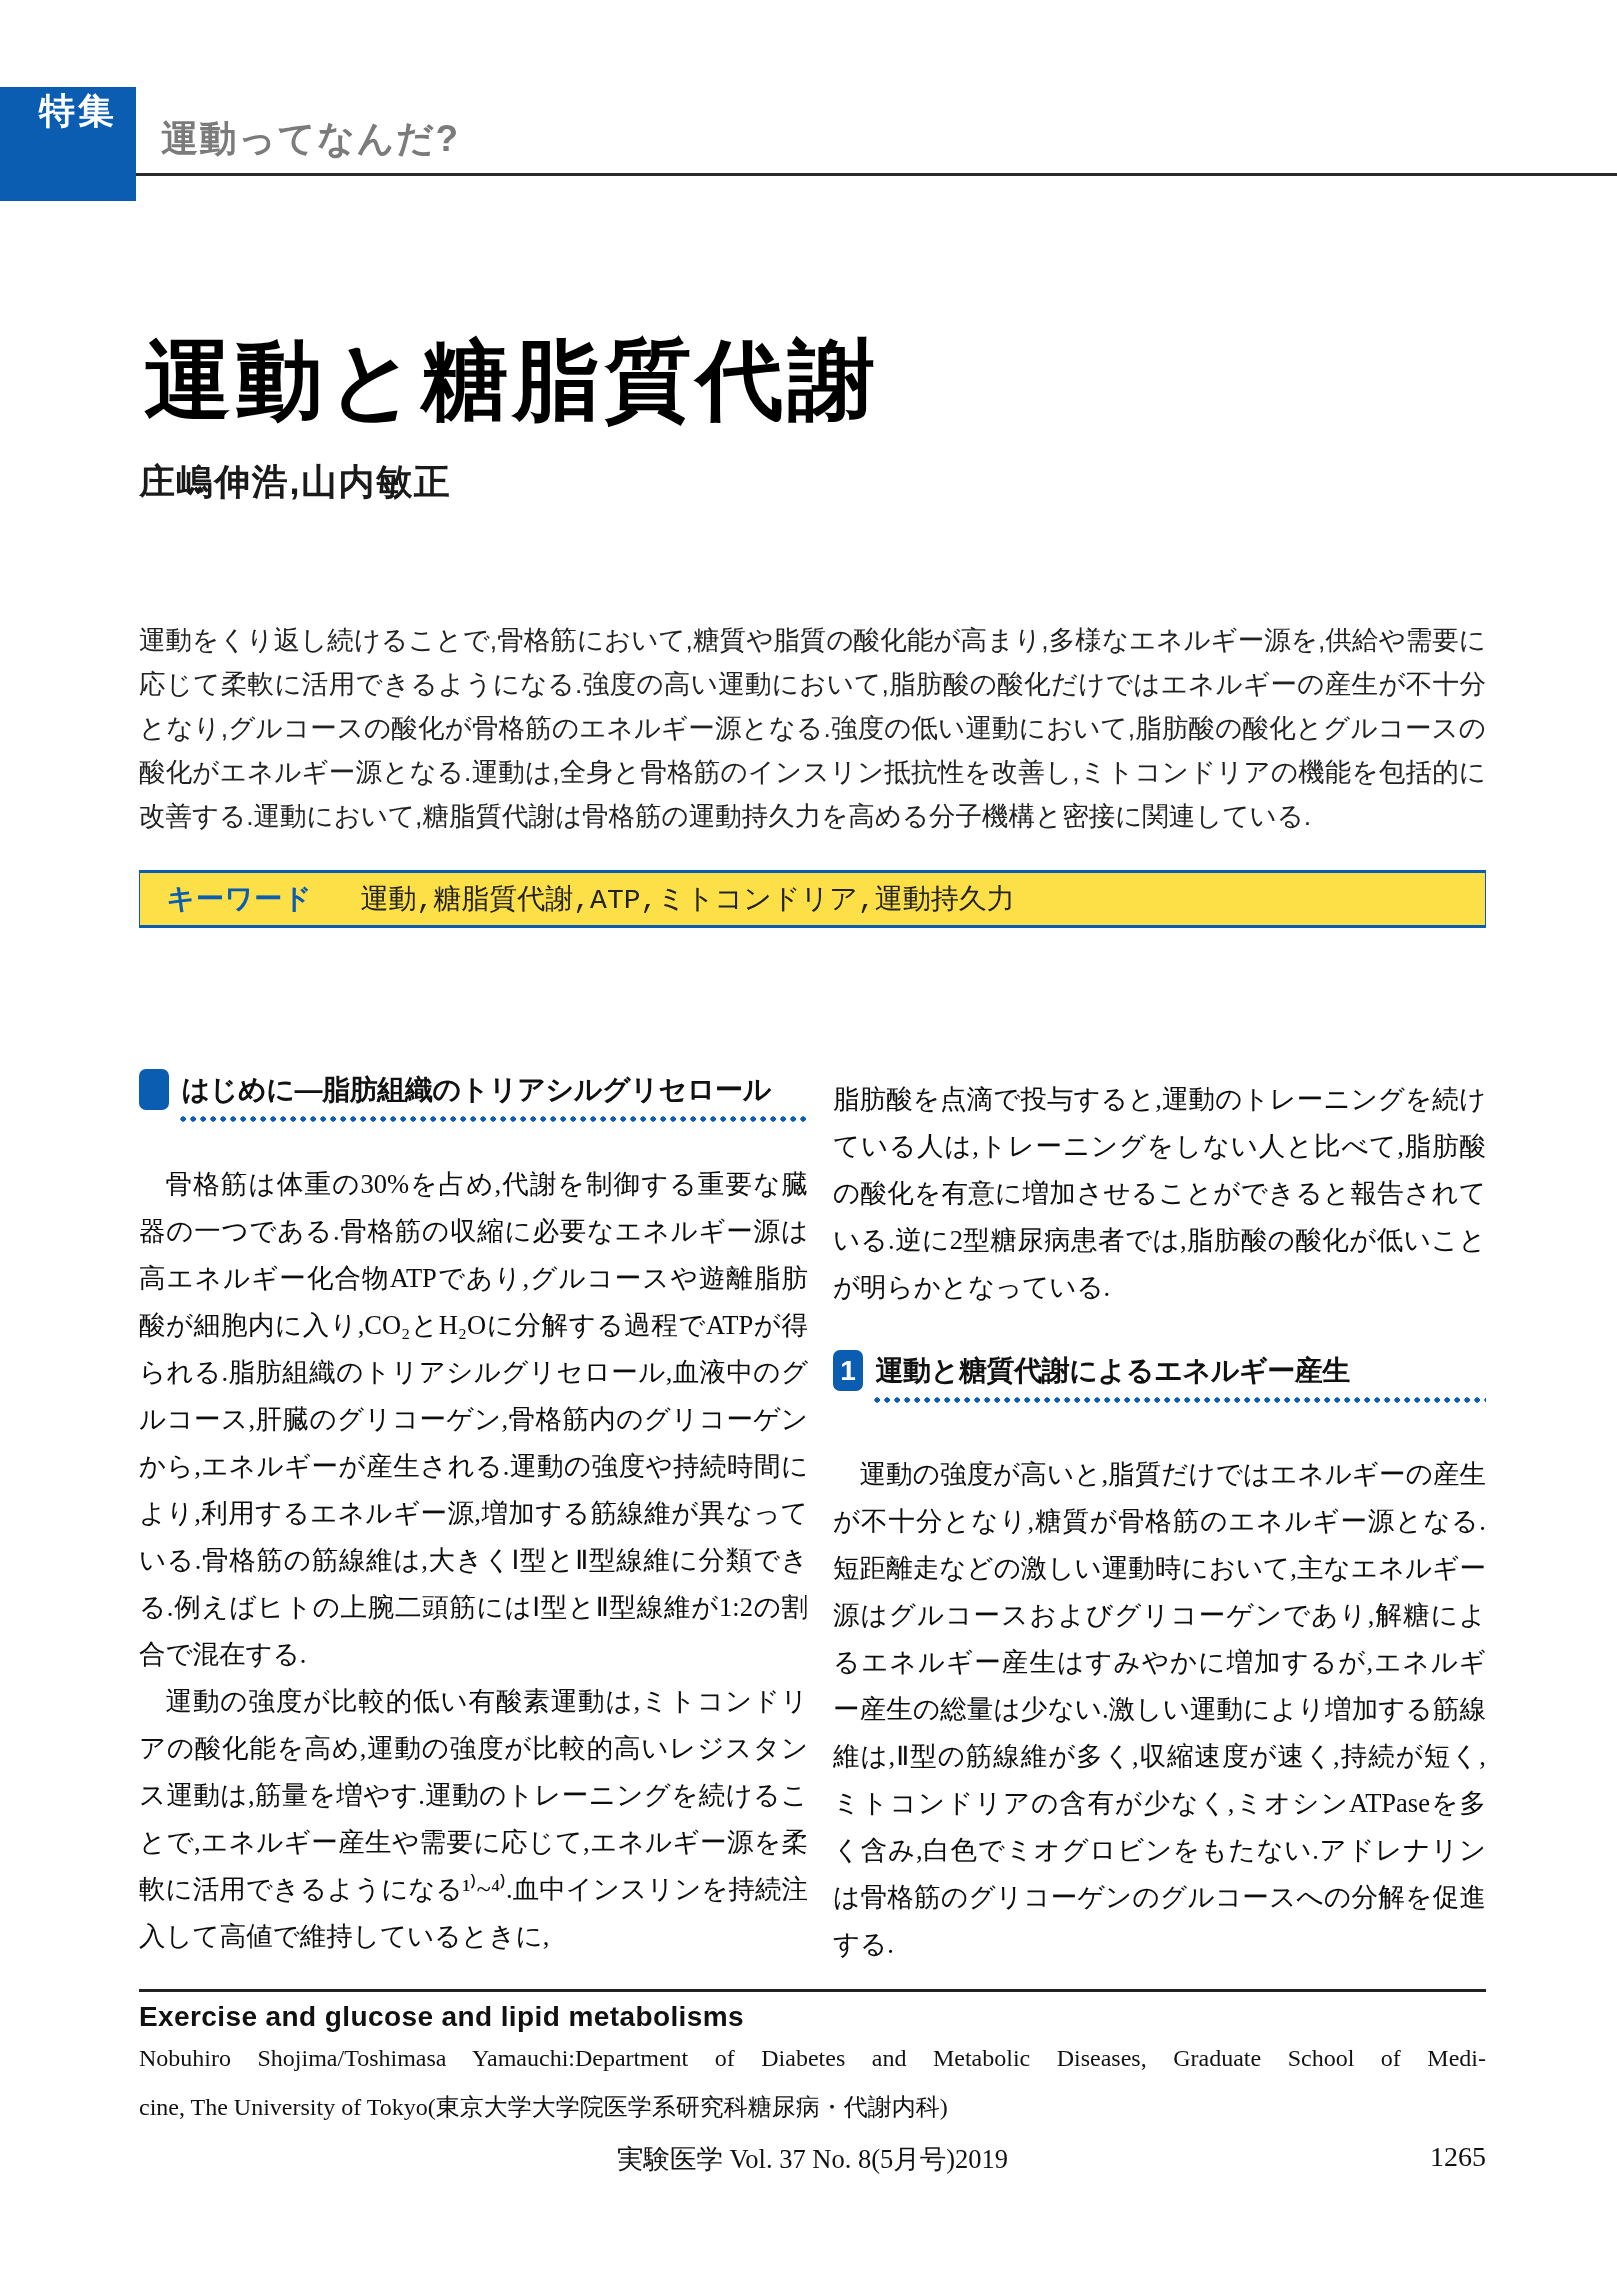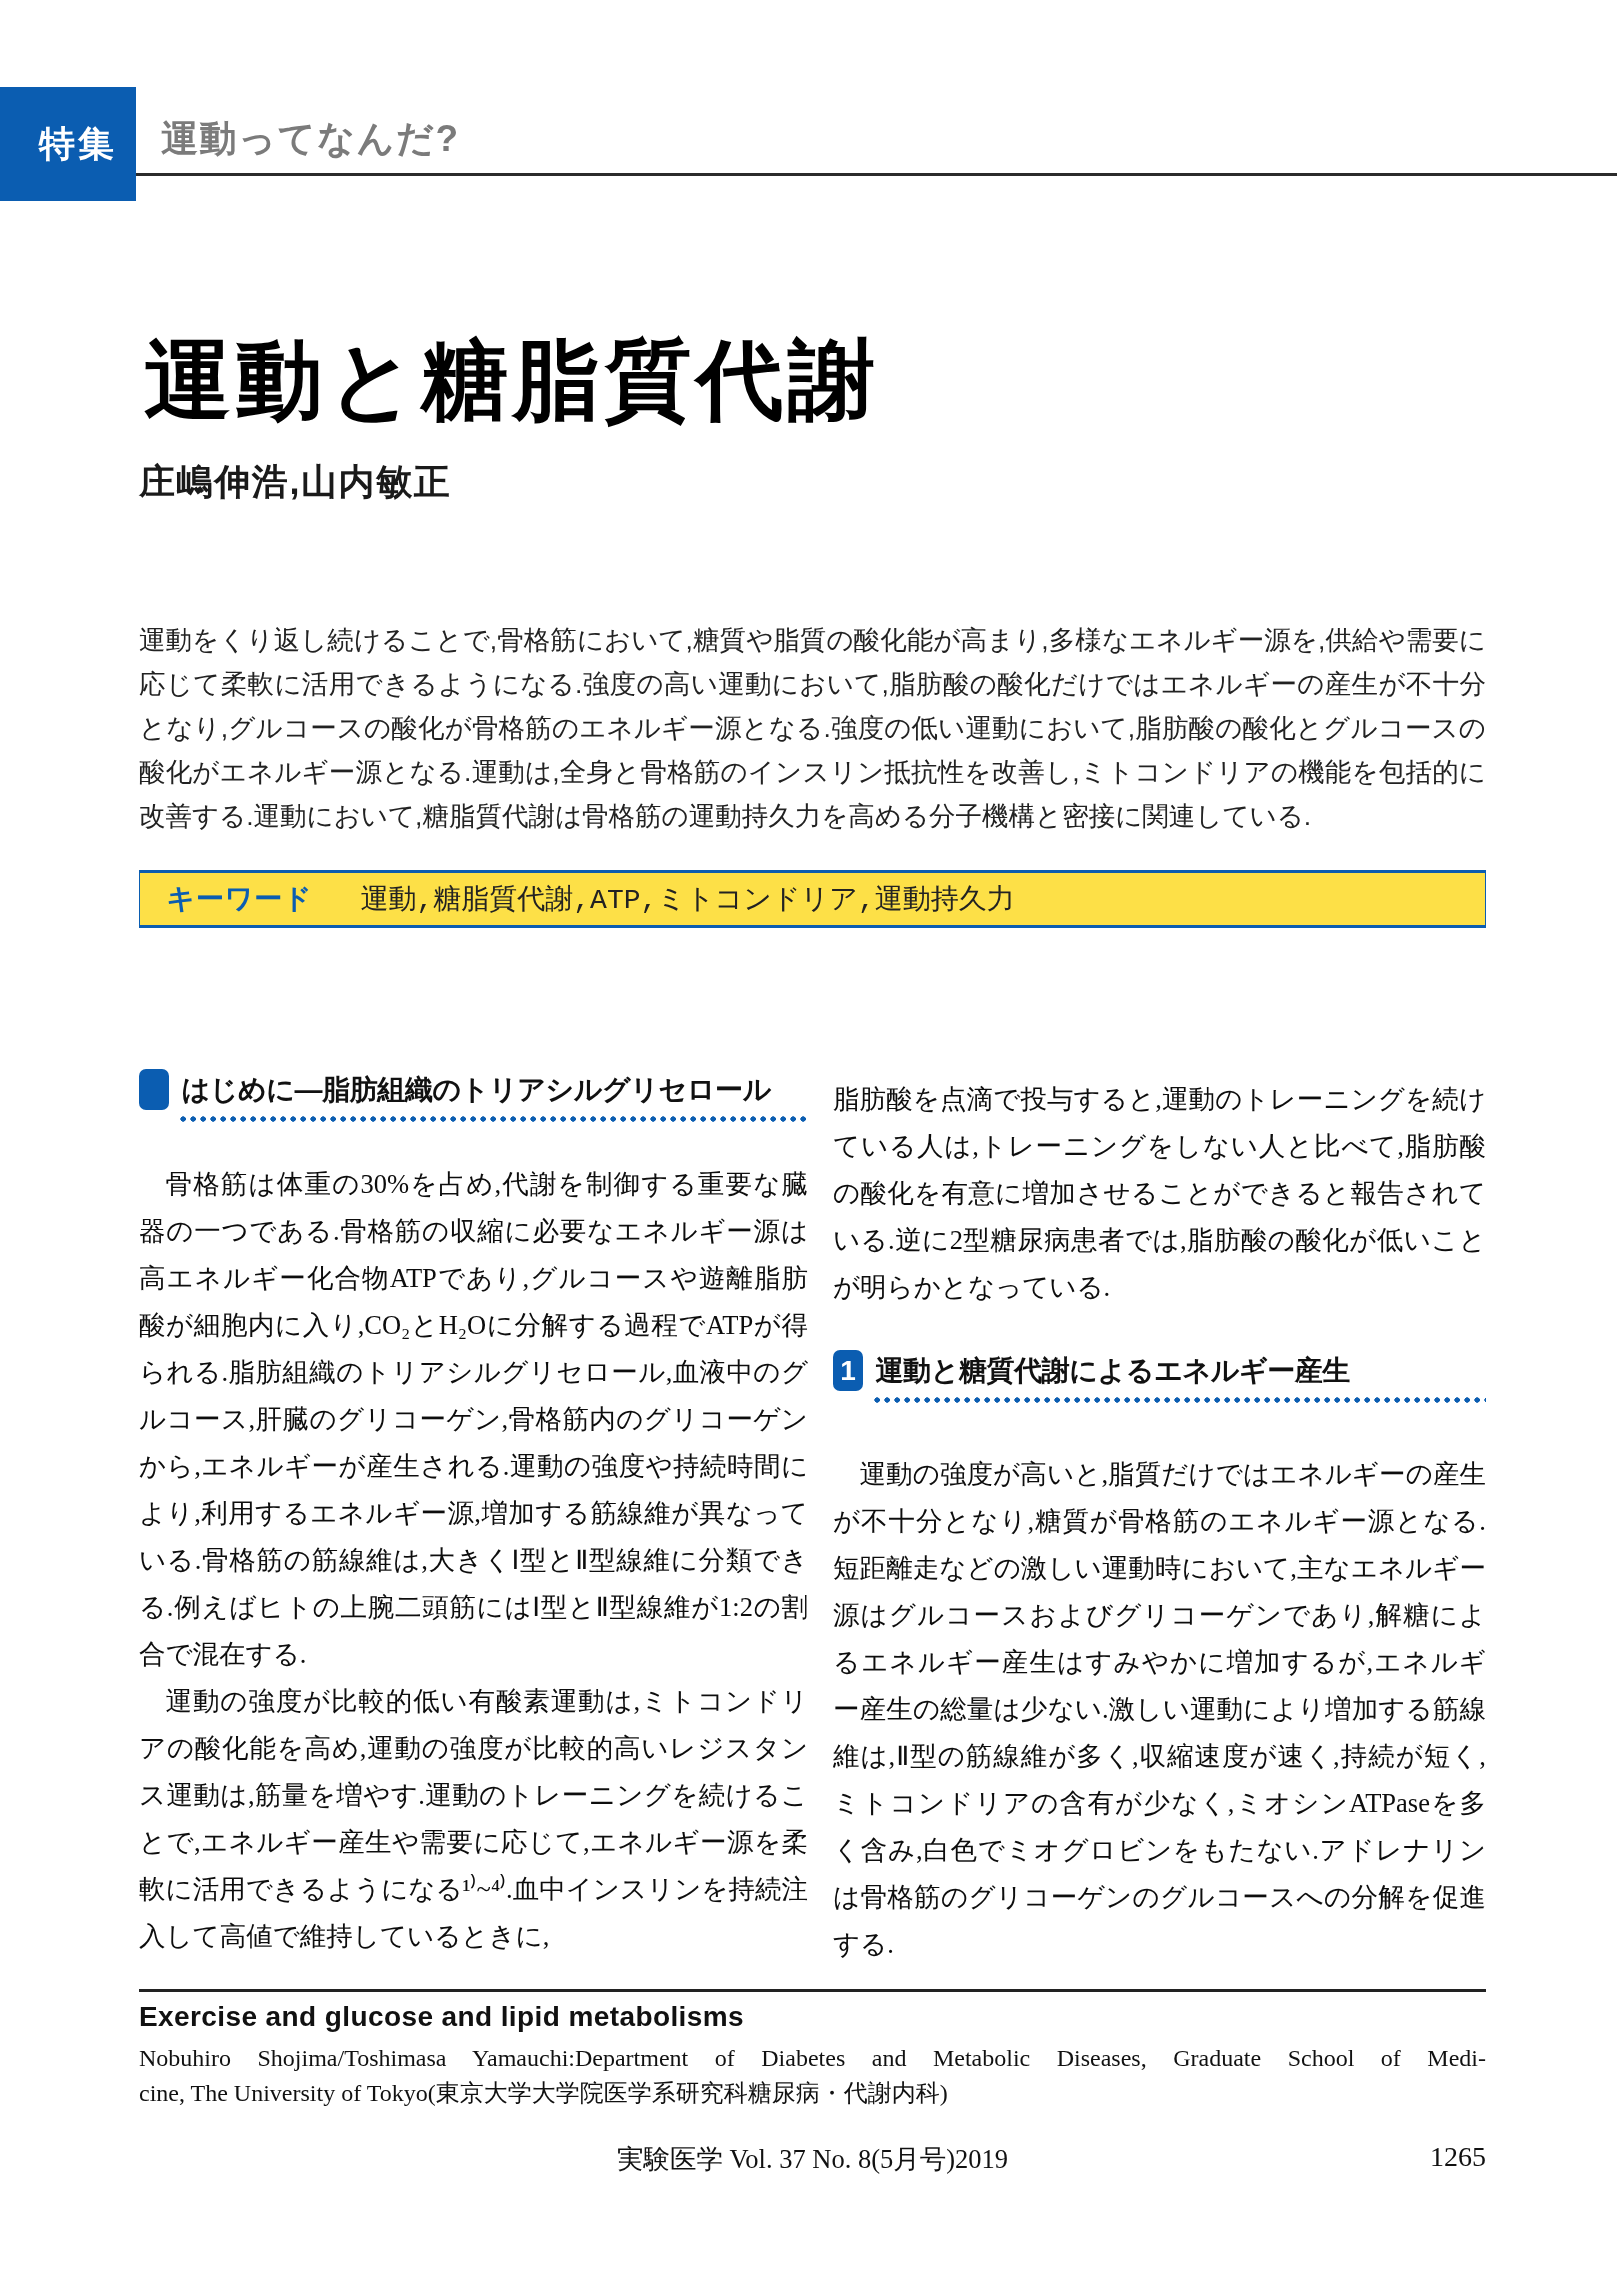--- a/index.html
+++ b/index.html
@@ -7,21 +7,21 @@
     position:relative;
     width:1618px;height:2284px;
     background:#ffffff;
     overflow:hidden;
     font-family:"Liberation Sans", sans-serif;
     color:#111;
   }
   
   .feature-box{
     position:absolute;left:0;top:87px;width:136px;height:114px;
-    background:#0b5db1;display:flex;align-items:center;justify-content:center;
+    background:#0b5db1;display:flex;align-items:flex-start;justify-content:center;
     padding-left:20px;box-sizing:border-box;
   }
   .feature-box span{
     color:#ffffff;font-size:36px;font-weight:bold;letter-spacing:3.1px;
   }
   .feature-title{
     position:absolute;left:161px;top:114px;
     font-size:37px;font-weight:bold;color:#7b7b7b;letter-spacing:1.6px;
   }
   .header-rule{
@@ -85,21 +85,21 @@
   
   .footnote-rule{
     position:absolute;left:139px;top:1989px;width:1347px;height:3.1px;background:#222;
   }
   .footnote{
     position:absolute;left:139px;top:2001px;width:1347px;
   }
   .fn-title{font-size:28px;font-weight:bold;color:#111;letter-spacing:0.4px;}
   .fn-line{
     font-family:"Liberation Serif", serif;
-    font-size:24px;line-height:35px;color:#111;margin-top:0;
+    font-size:24px;line-height:35px;color:#111;margin-top:14px;
   }
   .fn-line.just{text-align:justify;text-align-last:justify;margin-top:7.8px;}
   
   .page-footer{
     position:absolute;left:139px;top:2141px;width:1347px;height:37px;
   }
   .pf-journal{
     position:absolute;left:0;right:0;text-align:center;
     font-family:"Liberation Serif", serif;font-size:26.5px;color:#111;
   }

